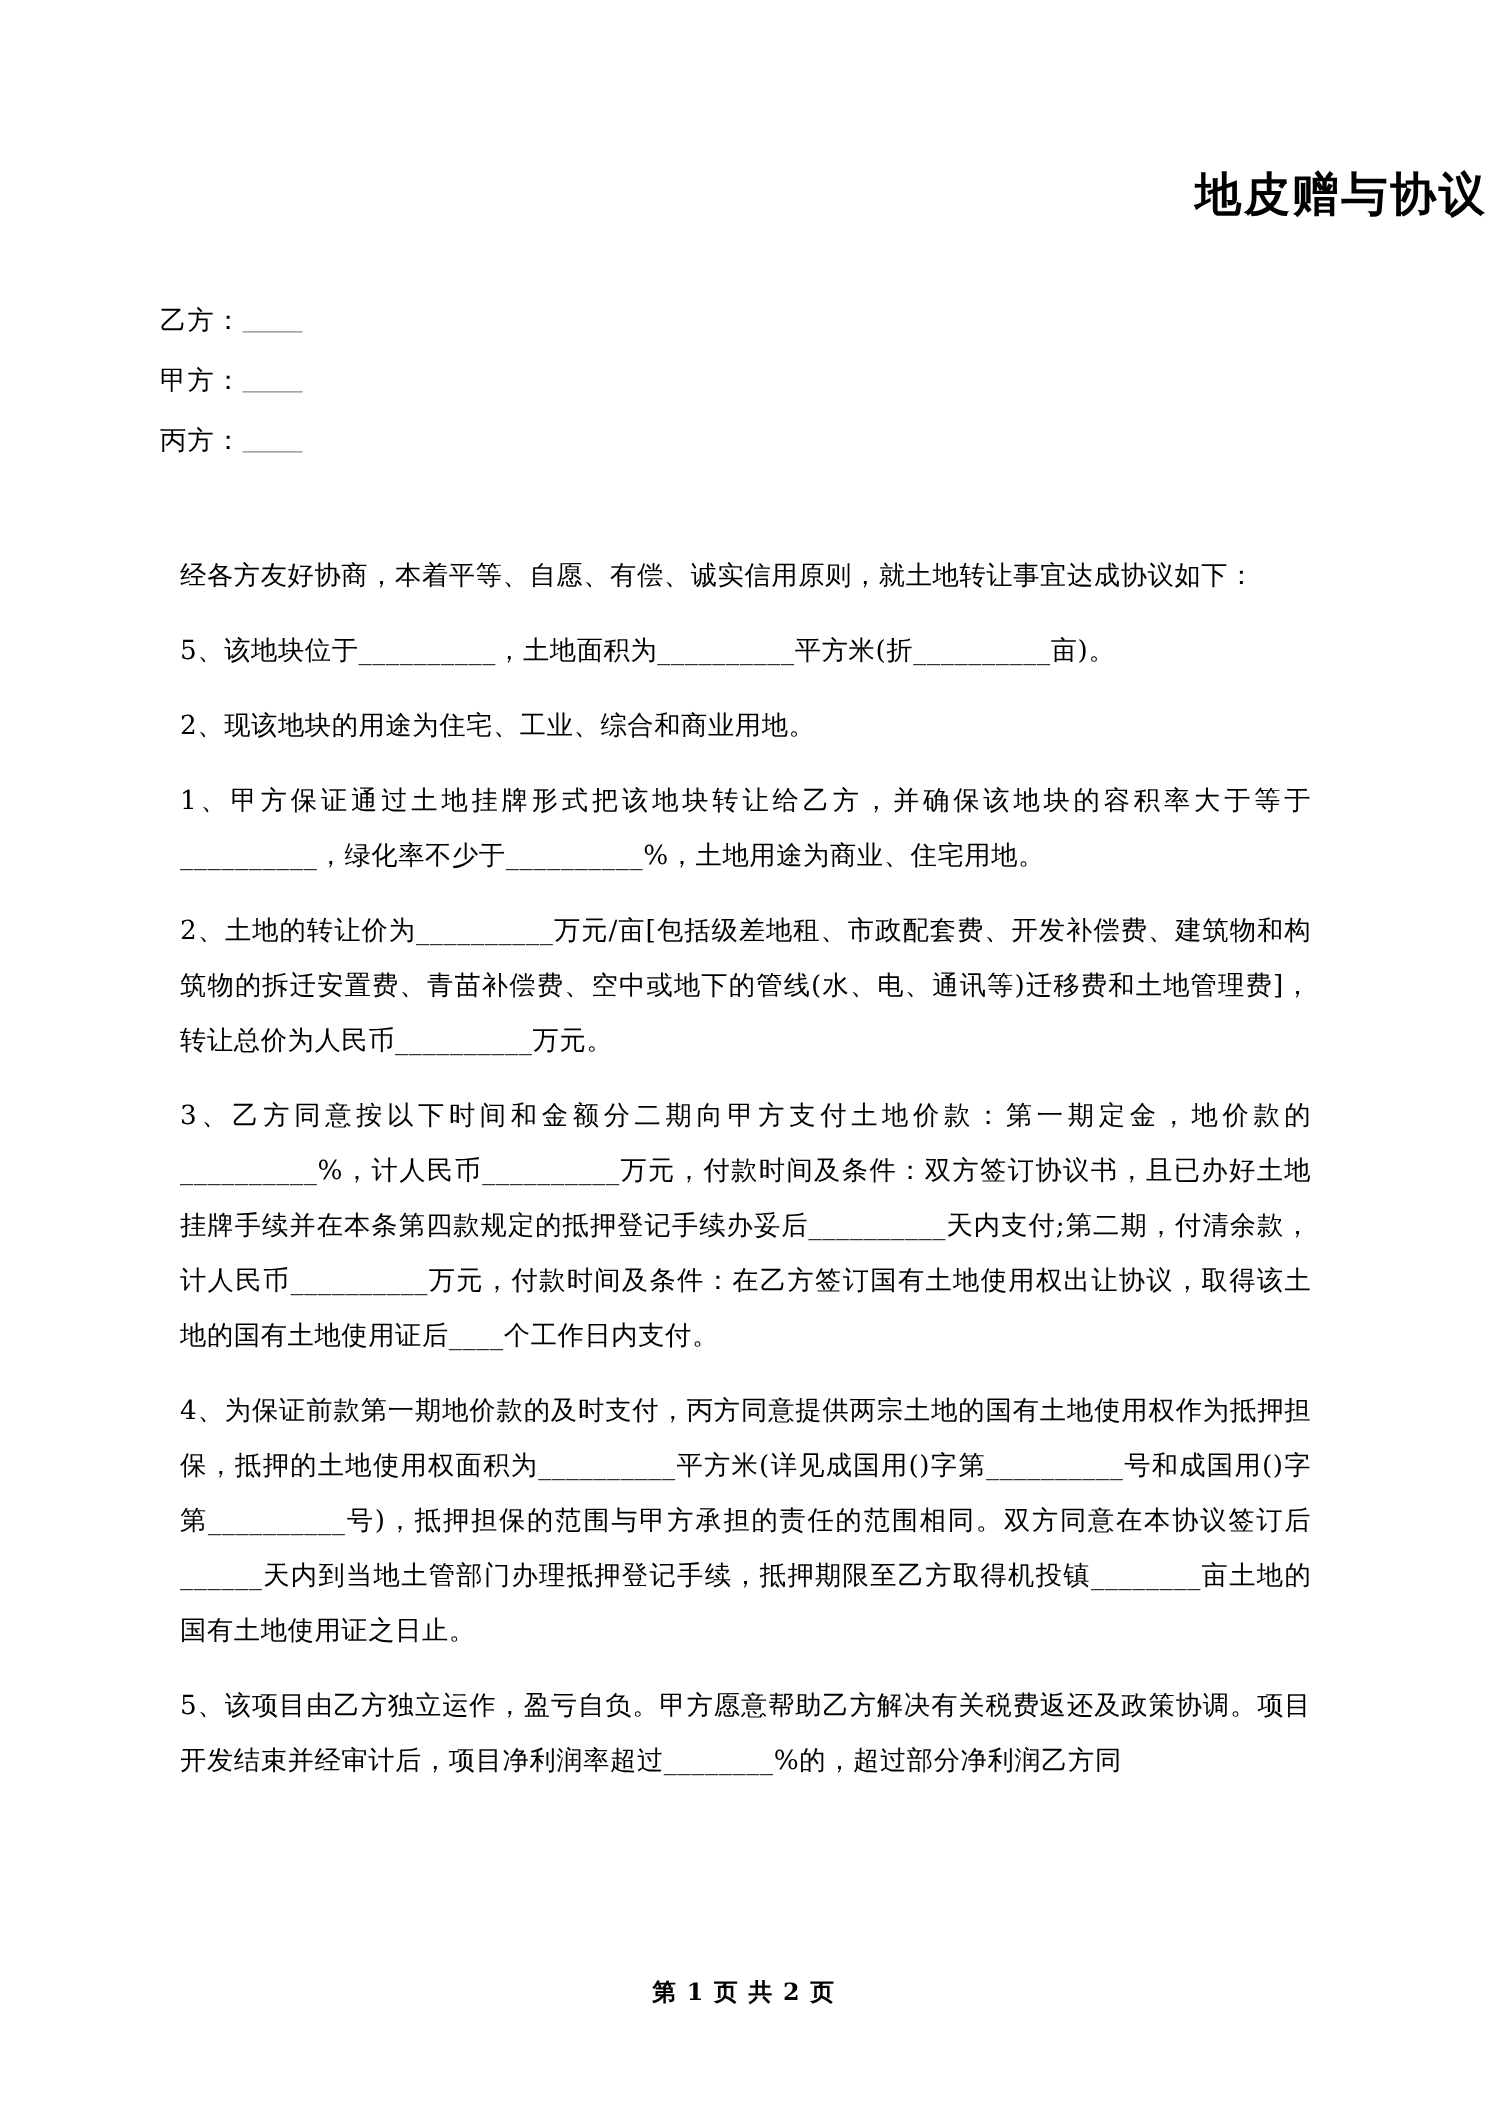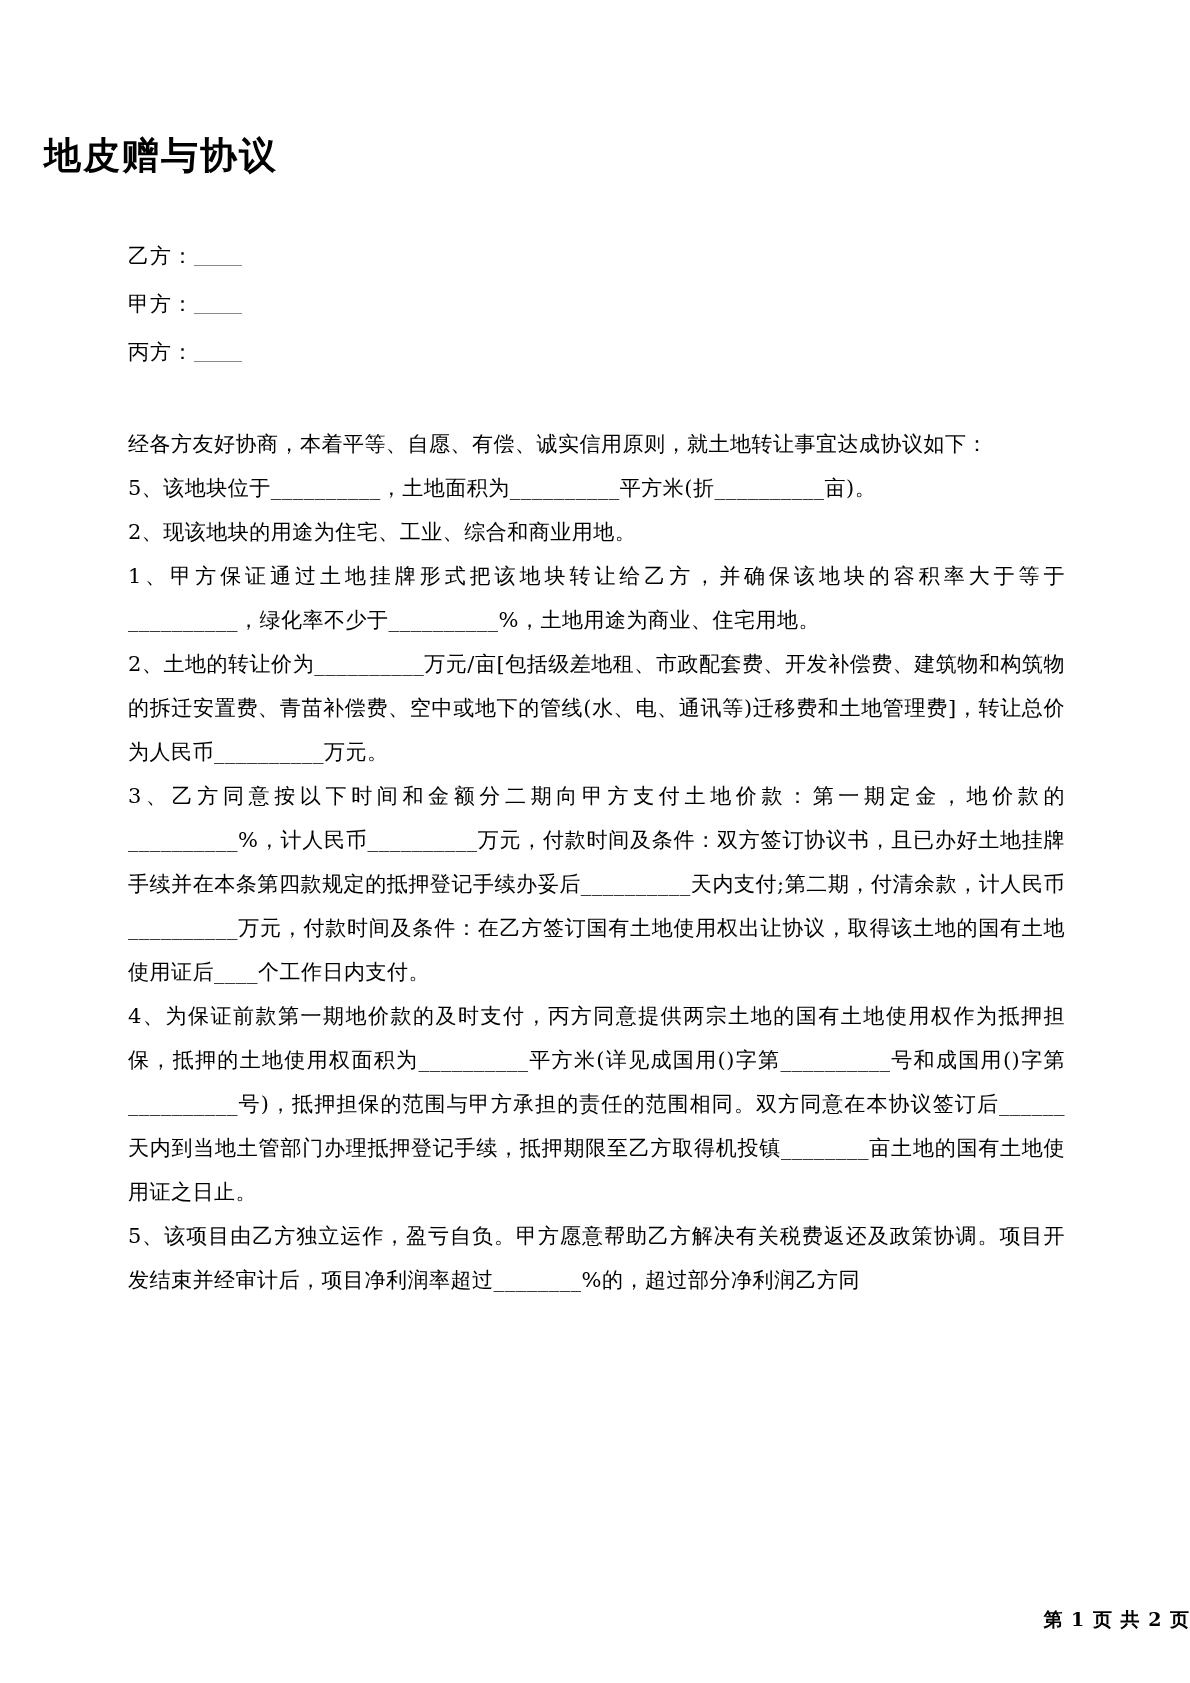--- a/index.html
+++ b/index.html
@@ -16,21 +16,21 @@
     overflow: hidden;
   }
   .page {
     width: 1190px;
     height: 1683px;
     box-sizing: border-box;
     padding: 0;
     position: relative;
   }
   .doc-title {
-    text-align: left;
+    text-align: right;
     font-size: 37px;
     font-weight: bold;
     letter-spacing: 2px;
     margin: 0;
     padding-top: 133px;
     line-height: 1.2;
     font-family: "DejaVu Serif", "Liberation Serif", serif;
     padding-left: 44px;
   }
   .body-area {
@@ -51,34 +51,34 @@
     vertical-align: -3px;
   }
   .fill-w-sm { width: 48px; }
   .gap-before-body { height: 46px; }
   .para {
     font-size: 21px;
     line-height: 44px;
     text-align: justify;
     text-justify: inter-character;
     letter-spacing: 0.5px;
-    margin: 0;
+    margin: 16px;
   }
   .section-head {
     font-size: 21px;
     line-height: 44px;
     letter-spacing: 2px;
     margin: 0;
   }
   .footer {
     position: absolute;
     left: 0;
     right: 0;
-    bottom: 50px;
-    text-align: right;
+    bottom: 76px;
+    text-align: center;
     font-size: 19px;
     font-weight: bold;
     letter-spacing: 1px;
   }
 </style>
 </head>
 <body>
 
 <div class="page">
 

